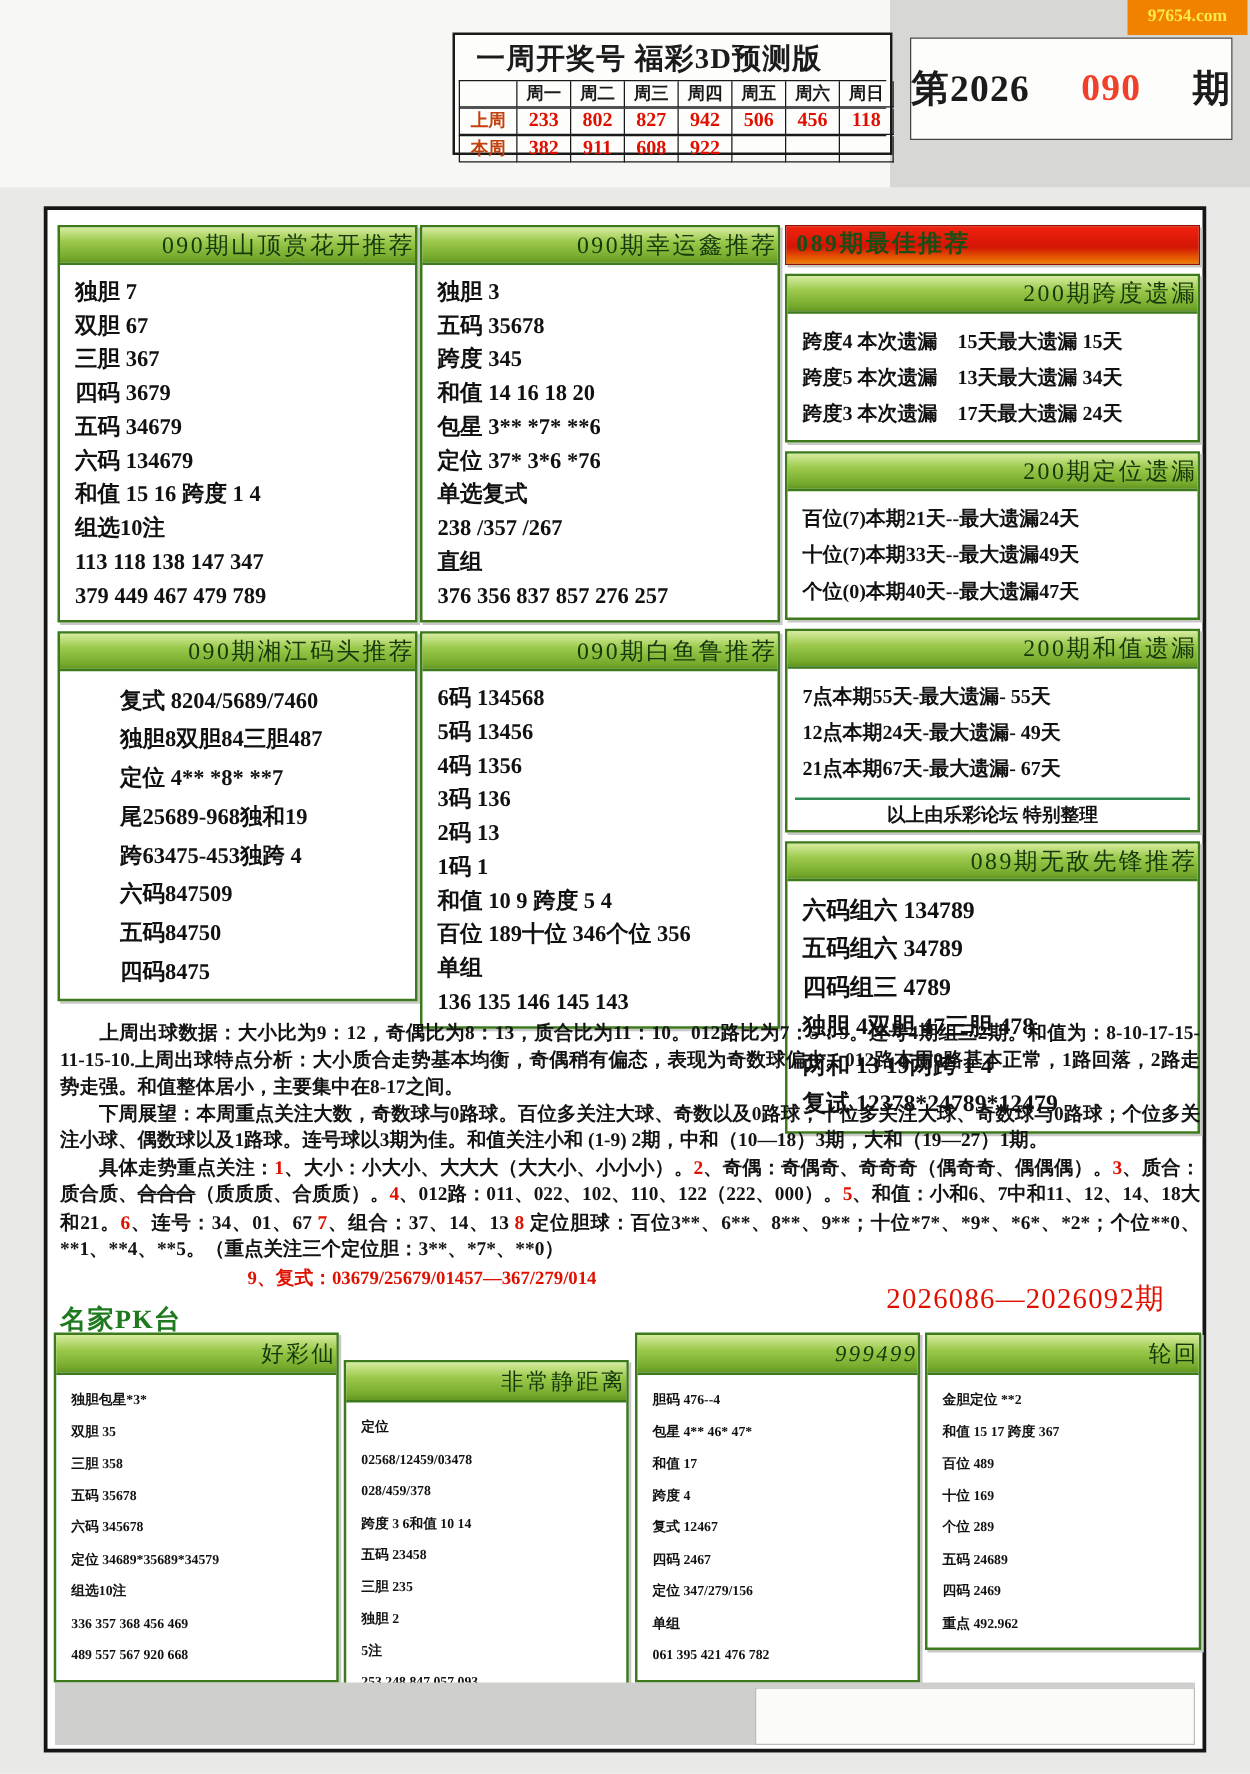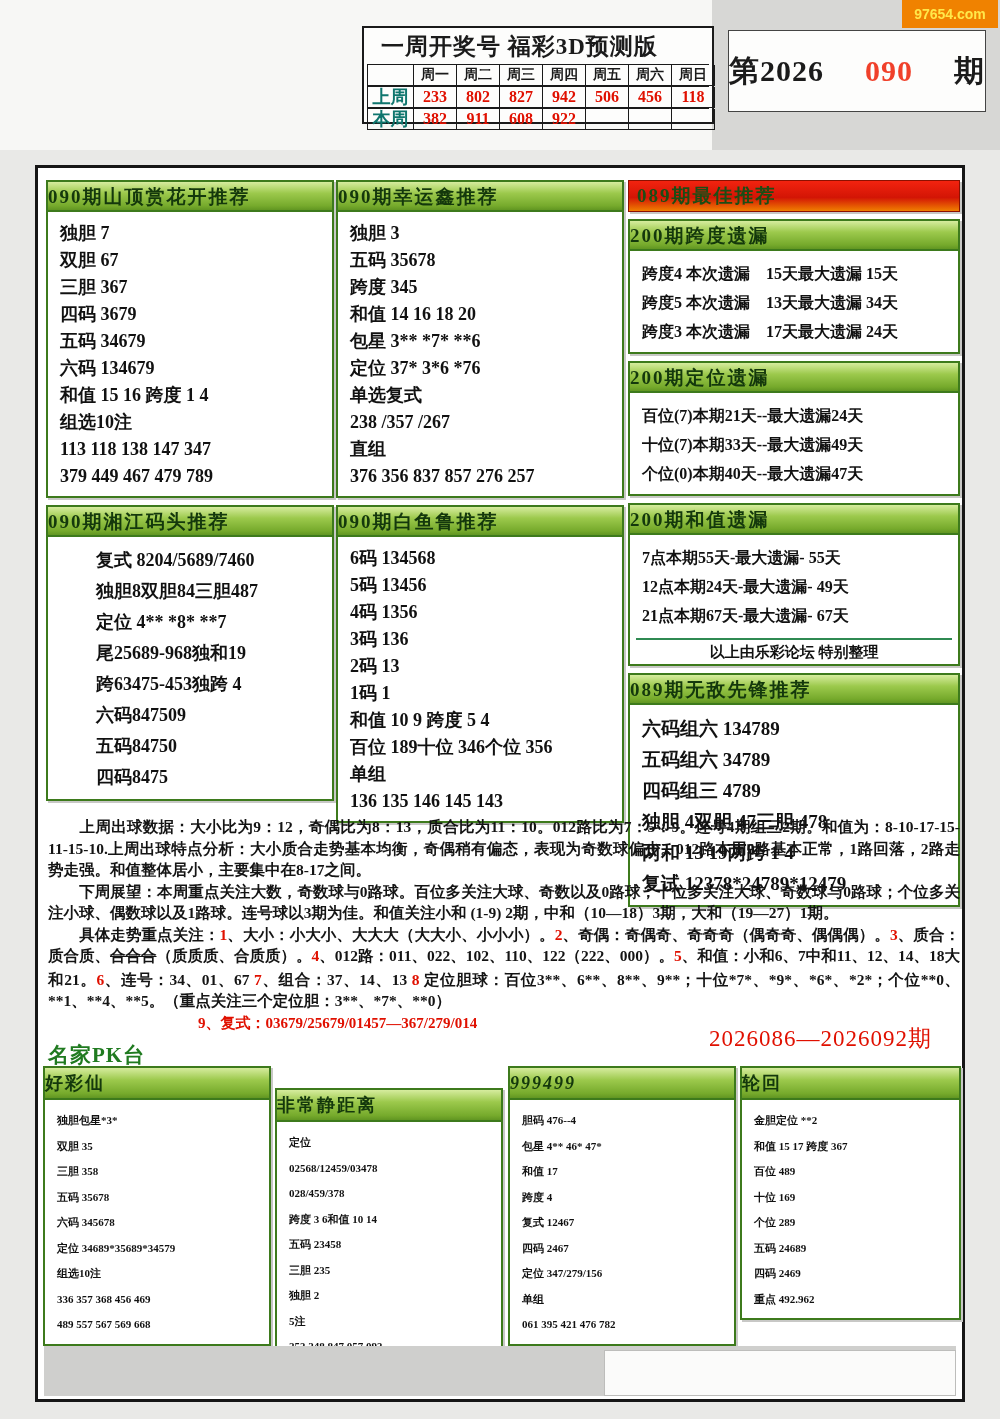--- a/index.html
+++ b/index.html
@@ -11,58 +11,58 @@
     color:#1b1b1b;
     overflow:hidden;
   }
   
   .top-strip { position:absolute; left:0; top:0; width:1000px; height:150px; background:#f7f7f5; }
   .top-gray { position:absolute; left:712px; top:0; width:288px; height:150px; background:#d7d7d5; }
   .site-badge {
     position:absolute; right:2px; top:0; width:96px; height:28px;
     background:#f08200; color:#ffe84a; font-weight:bold; font-size:14px;
     display:flex; align-items:center; justify-content:center;
-    font-family:Liberation Sans, sans-serif;
+    font-family:Liberation Serif, serif;
   }
   .week-box {
     position:absolute; left:362px; top:26px; width:352px; height:98px;
     background:#fdfdfc; border:2px solid #1a1a1a; padding:2px 3px;
   }
   .week-title { font-size:23px; font-weight:bold; text-align:left; padding:1px 0 2px 14px; letter-spacing:1px; }
   .week-grid { display:grid; grid-template-columns:46px repeat(7,43px); border-top:1px solid #1a1a1a; border-left:1px solid #1a1a1a; }
   .wk-cell {
     border-right:1px solid #1a1a1a; border-bottom:1px solid #1a1a1a;
     height:21px; display:flex; align-items:center; justify-content:center;
     font-size:14px; font-weight:bold; color:#1a1a1a; overflow:hidden;
   }
   .wk-row-vals .wk-cell { color:#e01000; font-size:16px; }
-  .wk-row-vals .wk-cell:first-child { color:#0f766e; font-size:18px; }
+  .wk-row-vals .wk-cell:first-child { color:#c2410c; font-size:14px; }
   .issue-box {
     position:absolute; left:728px; top:30px; width:258px; height:82px;
     background:#fdfdfc; border:1px solid #444;
     display:flex; align-items:center; justify-content:space-between;
     font-size:30px; font-weight:bold; letter-spacing:1px;
   }
   .issue-box .hl { color:#f0402a; }
   
   .sheet {
     position:absolute; left:35px; top:165px; width:930px; height:1237px;
     background:#ffffff; border:3px solid #161616;
   }
   .col { position:absolute; }
   .col1 { left:8px;  top:12px; width:288px; }
   .col2 { left:298px; top:12px; width:288px; }
   .col3 { left:590px; top:12px; width:332px; }
   
   .panel { border:2px solid #3d7a1c; background:#fff; margin-bottom:7px; box-shadow:2px 2px 0 #c8c8c6; }
   .panel-h {
-    height:30px; line-height:29px; text-align:left;
+    height:30px; line-height:29px; text-align:right;
     background:linear-gradient(180deg,#d6ec9e 0%,#9cc94c 40%,#76aa2c 85%,#619622 100%);
     border-bottom:2px solid #3d7a1c;
-    color:#14380c; font-weight:bold; font-size:19px; letter-spacing:2px;
+    color:#14380c; font-weight:normal; font-size:19px; letter-spacing:2px;
   }
   .panel-b { padding:8px 12px 6px 12px; font-weight:bold; }
   .pline { font-size:18px; line-height:27px; white-space:nowrap; color:#111; }
   .col1 .panel:nth-child(2) .pline { line-height:31px;margin-left:36px; }
   .col3 .pline { font-size:16px; line-height:29px; }
   .col3 .panel-wudi .pline { font-size:19px; line-height:31px; }
   .banner {
     height:32px; line-height:30px; margin-bottom:7px; padding-left:8px;
     background:linear-gradient(180deg,#f2230f 0%,#d31505 55%,#f07f00 100%);
     border:1px solid #8d1000;
@@ -266,21 +266,21 @@
       <header class="panel-h">好彩仙</header>
       <div class="panel-b">
           <div class="pline">独胆包星*3*</div>
           <div class="pline">双胆 35</div>
           <div class="pline">三胆 358</div>
           <div class="pline">五码 35678</div>
           <div class="pline">六码 345678</div>
           <div class="pline">定位 34689*35689*34579</div>
           <div class="pline">组选10注</div>
           <div class="pline">336 357 368 456 469</div>
-          <div class="pline">489 557 567 569 668</div>
+          <div class="pline">489 557 567 920 668</div>
         </div>
     </section>
     <section class="panel panel-2">
       <header class="panel-h">非常静距离</header>
       <div class="panel-b">
           <div class="pline">定位</div>
           <div class="pline">02568/12459/03478</div>
           <div class="pline">028/459/378</div>
           <div class="pline">跨度 3 6和值 10 14</div>
           <div class="pline">五码 23458</div>

